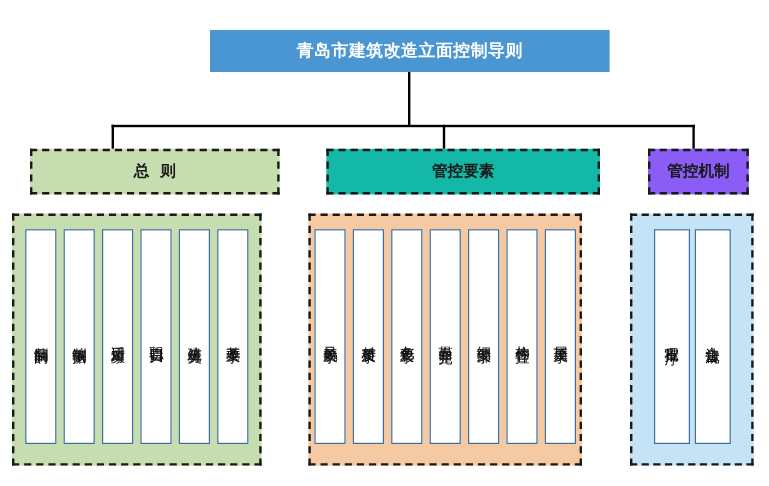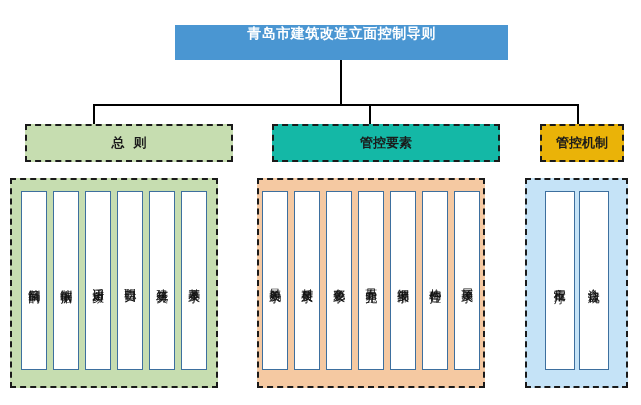--- a/index.html
+++ b/index.html
@@ -24,20 +24,21 @@
 
   
   .root-box {
     position: absolute;
     left: 175px;
     top: 25px;
     width: 333px;
     height: 35px;
     background: #4a96d2;
     display: flex;
+    align-items: center;
     justify-content: center;
   }
   .root-title {
     color: #ffffff;
     font-size: 14px;
     font-weight: bold;
     letter-spacing: 0.5px;
     white-space: nowrap;
   }
 
@@ -65,21 +66,21 @@
     margin-left: 15px;
   }
   .group-header .label {
     font-size: 13px;
     font-weight: bold;
     color: #1a1a1a;
     white-space: pre;
   }
   .gh-a { left: 10px;  width: 208px; background: #c6ddb0; }
   .gh-b { left: 257px; width: 228px; background: #14b8a6; }
-  .gh-c { left: 525px; width: 84px; background: #eab308; }
+  .gh-c { left: 525px; width: 84px; background: #8b5cf6; }
 
   
   .group-panel {
     position: absolute;
     top: 178px;
     height: 210px;
     box-sizing: border-box;
     border: 2px dashed #1a1a1a;
     display: flex;
     align-items: flex-start;

